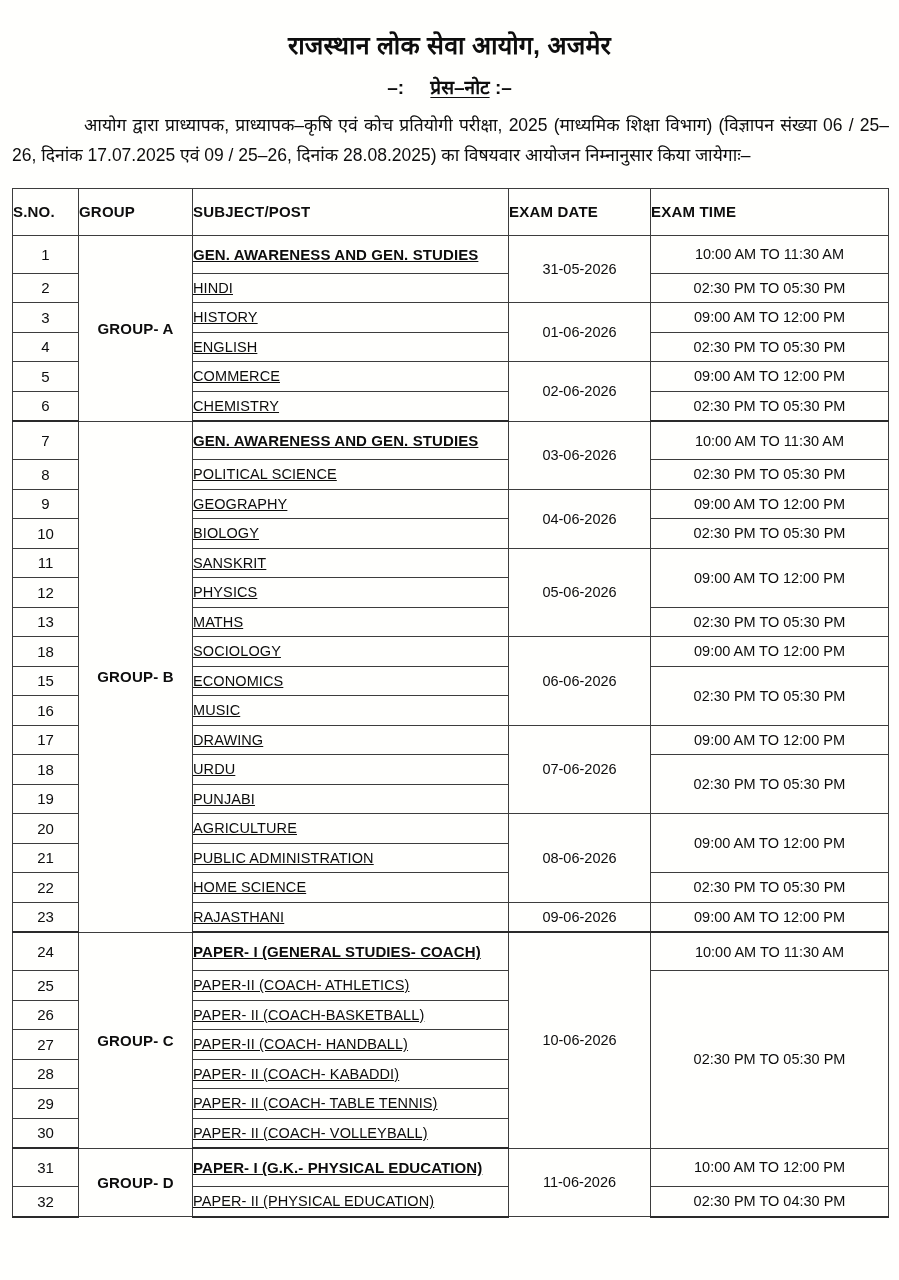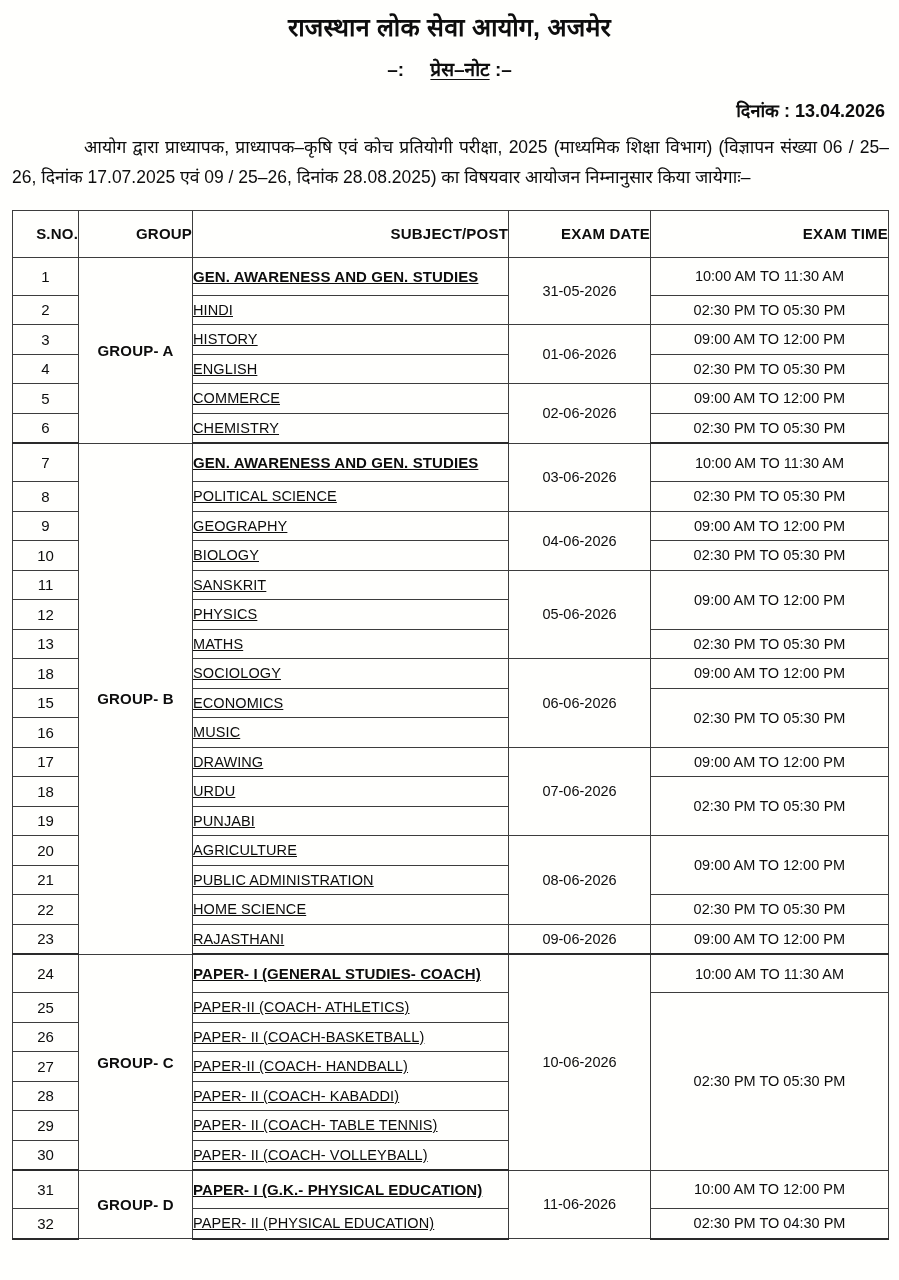--- a/index.html
+++ b/index.html
@@ -21,21 +21,21 @@
     height: 1280px;
     box-sizing: border-box;
   }
 
   
   .hdr-title {
     text-align: center;
     font-size: 25px;
     font-weight: 700;
     letter-spacing: 0.2px;
-    padding-top: 14px;
+    padding-top: 32px;
     line-height: 1.1;
   }
   .hdr-sub {
     text-align: center;
     font-size: 19px;
     font-weight: 700;
     margin-top: 14px;
   }
   .hdr-sub .u {
     text-decoration: underline;
@@ -77,21 +77,21 @@
 
   col.c-sno   { width: 66px; }
   col.c-grp   { width: 114px; }
   col.c-subj  { width: 316px; }
   col.c-date  { width: 142px; }
   col.c-time  { width: 238px; }
 
   thead th {
     font-weight: 700;
     font-size: 15px;
-    text-align: right;
+    text-align: left;
     height: 46px;
     letter-spacing: 0.2px;
     border-bottom: 2px solid #2a2a2a;
   }
 
   td.sno {
     text-align: center;
     font-size: 15px;
     vertical-align: middle;
   }
@@ -133,24 +133,20 @@
 <div class="page">
 
   <div class="hdr-title">राजस्थान लोक सेवा आयोग, अजमेर</div>
 
   <div class="hdr-sub">
     <span>–:</span>
     <span class="u">प्रेस–नोट</span>
     <span>:–</span>
   </div>
 
-  <div class="hdr-date">
-    <span>दिनांक :</span>
-    <span>13.04.2026</span>
-  </div>
 
   <div class="hdr-body">आयोग द्वारा प्राध्यापक, प्राध्यापक–कृषि एवं कोच प्रतियोगी परीक्षा, 2025 (माध्यमिक शिक्षा विभाग) (विज्ञापन संख्या 06 / 25–26, दिनांक 17.07.2025 एवं 09 / 25–26, दिनांक 28.08.2025) का विषयवार आयोजन निम्नानुसार किया जायेगाः–</div>
 
   <div class="tbl-wrap">
     <table class="sched">
       <colgroup>
         <col class="c-sno">
           <col class="c-grp">
           <col class="c-subj">
           <col class="c-date">

